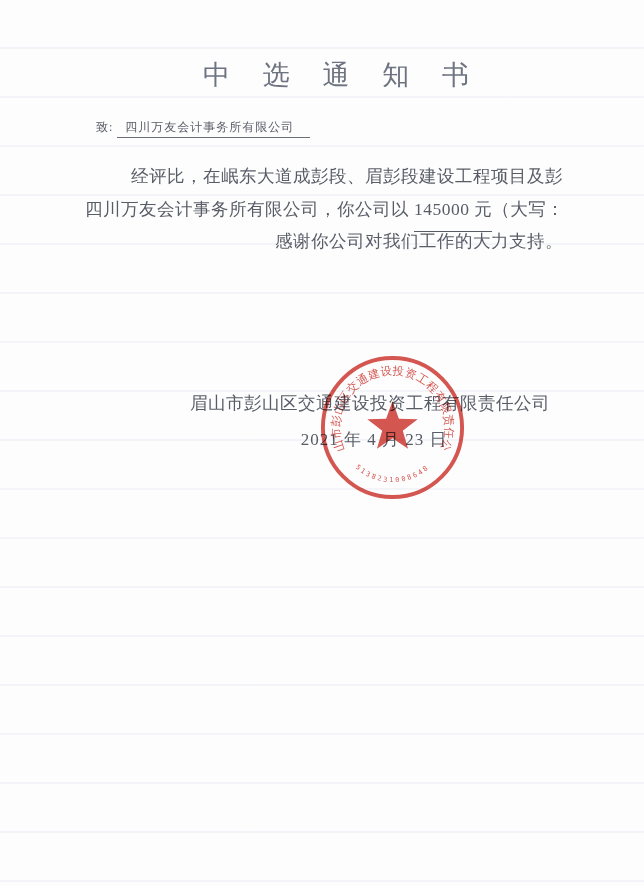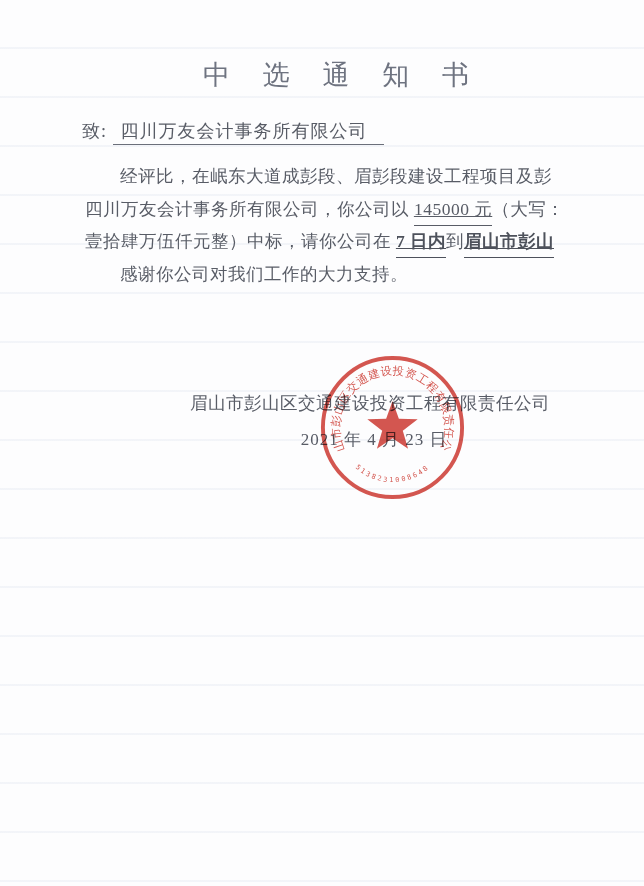--- a/index.html
+++ b/index.html
@@ -24,42 +24,42 @@
     position: absolute;
     top: 57px; left: 0; right: 0;
     text-align: center;
     font-size: 27px;
     letter-spacing: 13px;
     color: #6e7380;
     margin-left: 41px;
   }
   .addressee {
     position: absolute;
-    top: 119px; left: 82px;
-    font-size: 18px;
+    top: 119px; left: 96px;
+    font-size: 12px;
     letter-spacing: 1px;
   }
   .addressee .name {
     border-bottom: 1px solid #6b6f7a;
     padding: 0 16px 3px 8px;
   }
   .doc-body {
     position: absolute;
     top: 160px; left: 85px;
     width: 478px;
     font-size: 17.5px;
     line-height: 32.6px;
     letter-spacing: 0.5px;
+    text-align: right;
   }
   .line { white-space: nowrap; }
   .indent { padding-left: 35px; }
   .u {
     border-bottom: 1px solid currentColor;
-    padding-bottom: 6px;
-    text-decoration: underline;
+    padding-bottom: 12px;
   }
   .b {
     font-weight: bold;
     color: #4d515b;
   }
   .signature {
     position: absolute;
     top: 391px; left: 190px;
     width: 352px;
     font-size: 17.5px;
@@ -105,23 +105,20 @@
     <span class="name">四川万友会计事务所有限公司</span>
   </div>
 
   <div class="doc-body">
     <div class="line indent">
       <span>经评比，在岷东大道成彭段、眉彭段建设工程项目及彭</span>
     </div>
     <div class="line">
       <span>四川万友会计事务所有限公司，你公司以 </span><span class="u">145000 元</span><span>（大写：</span>
     </div>
-    <div class="line">
-      <span>壹拾肆万伍仟元整）中标，请你公司在 </span><span class="u b">7 日内</span><span>到</span><span class="u b">眉山市彭山</span>
-    </div>
     <div class="line indent">
       <span>感谢你公司对我们工作的大力支持。</span>
     </div>
   </div>
 
   <div class="signature">眉山市彭山区交通建设投资工程有限责任公司</div>
 
   <div class="sig-date">2021 年 4 月 23 日</div>
 
   <div class="stamp">

